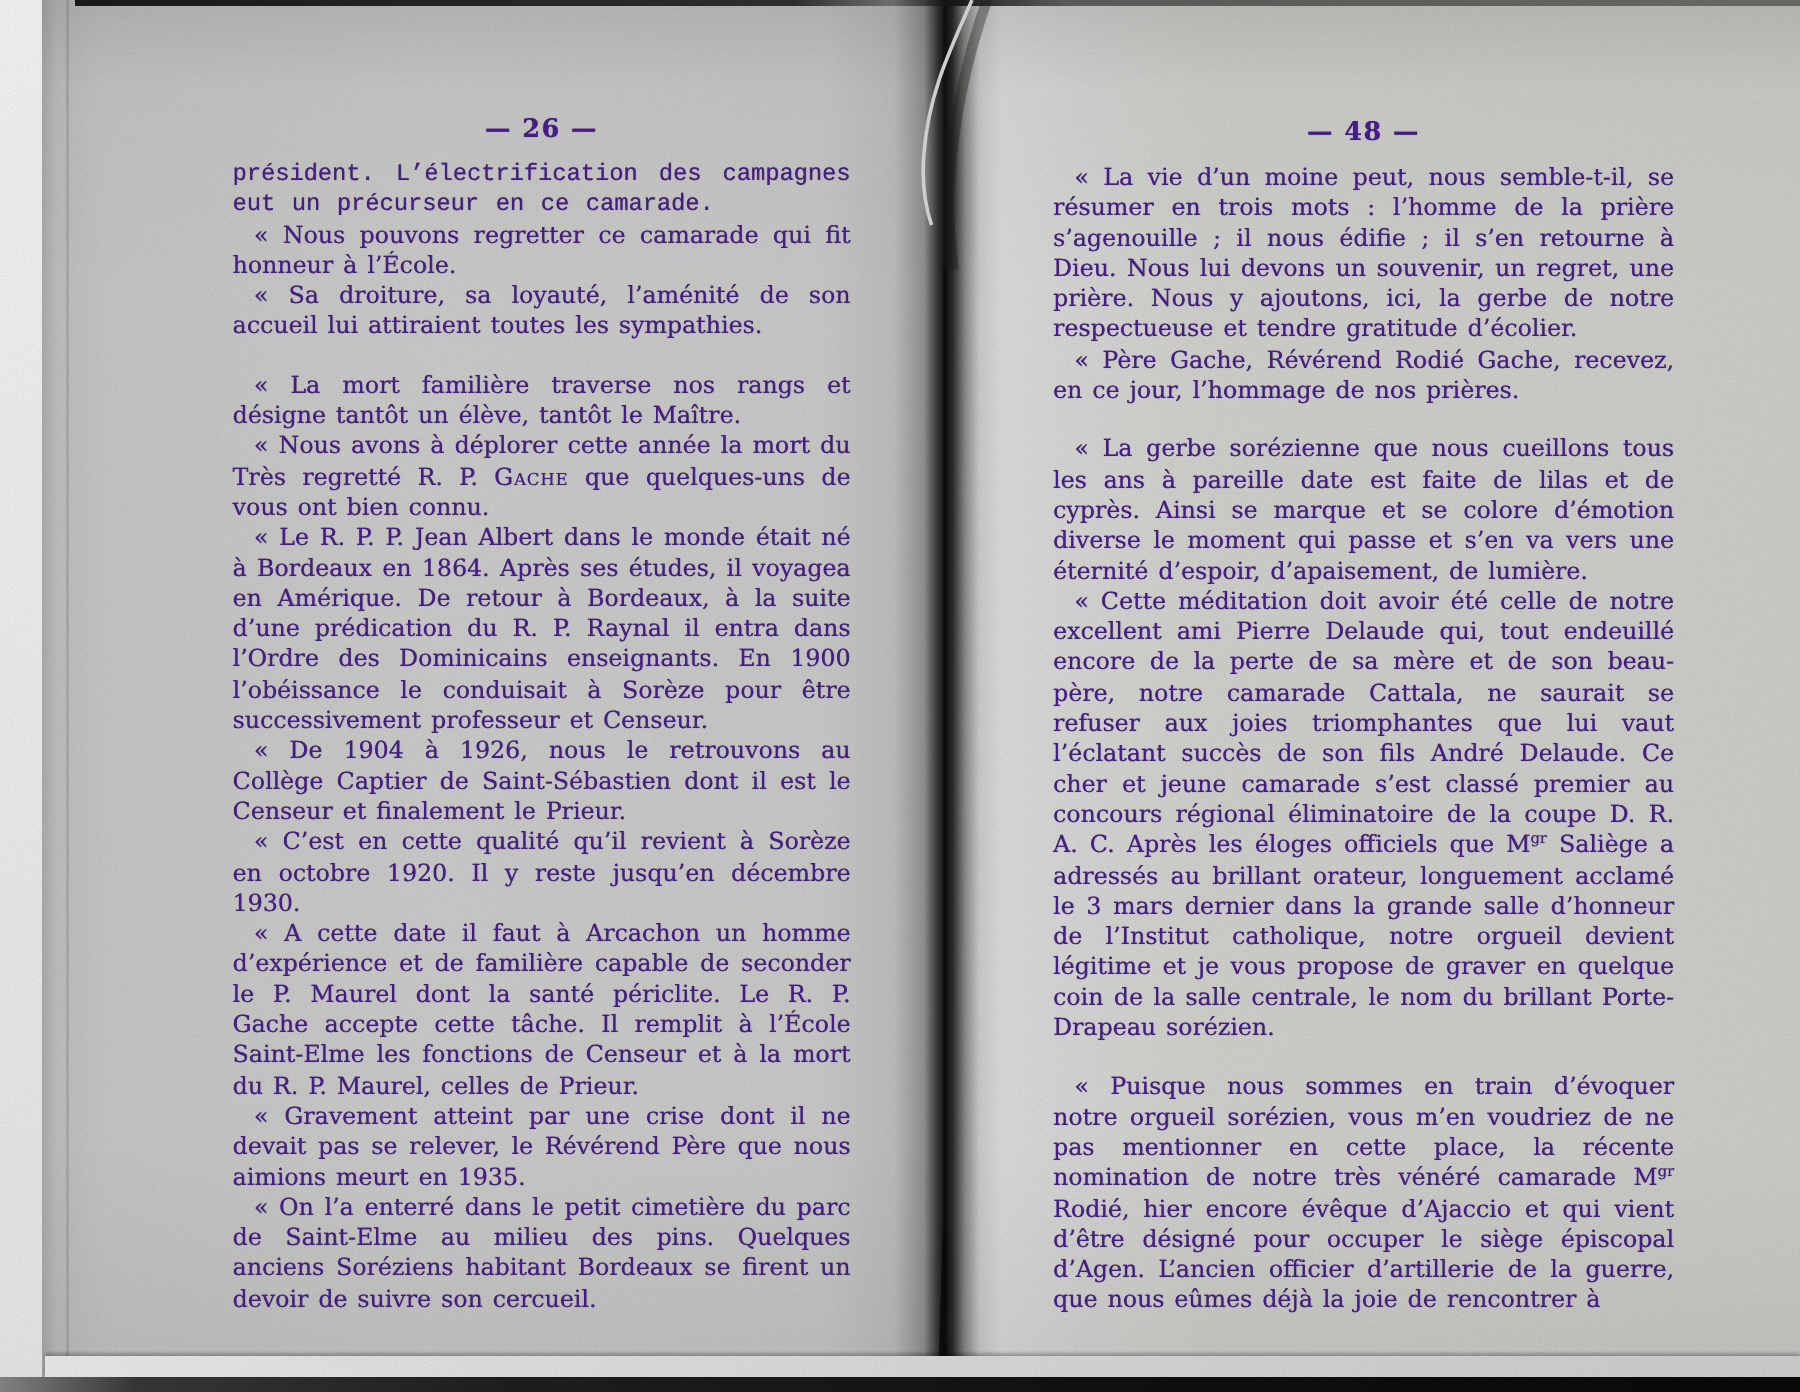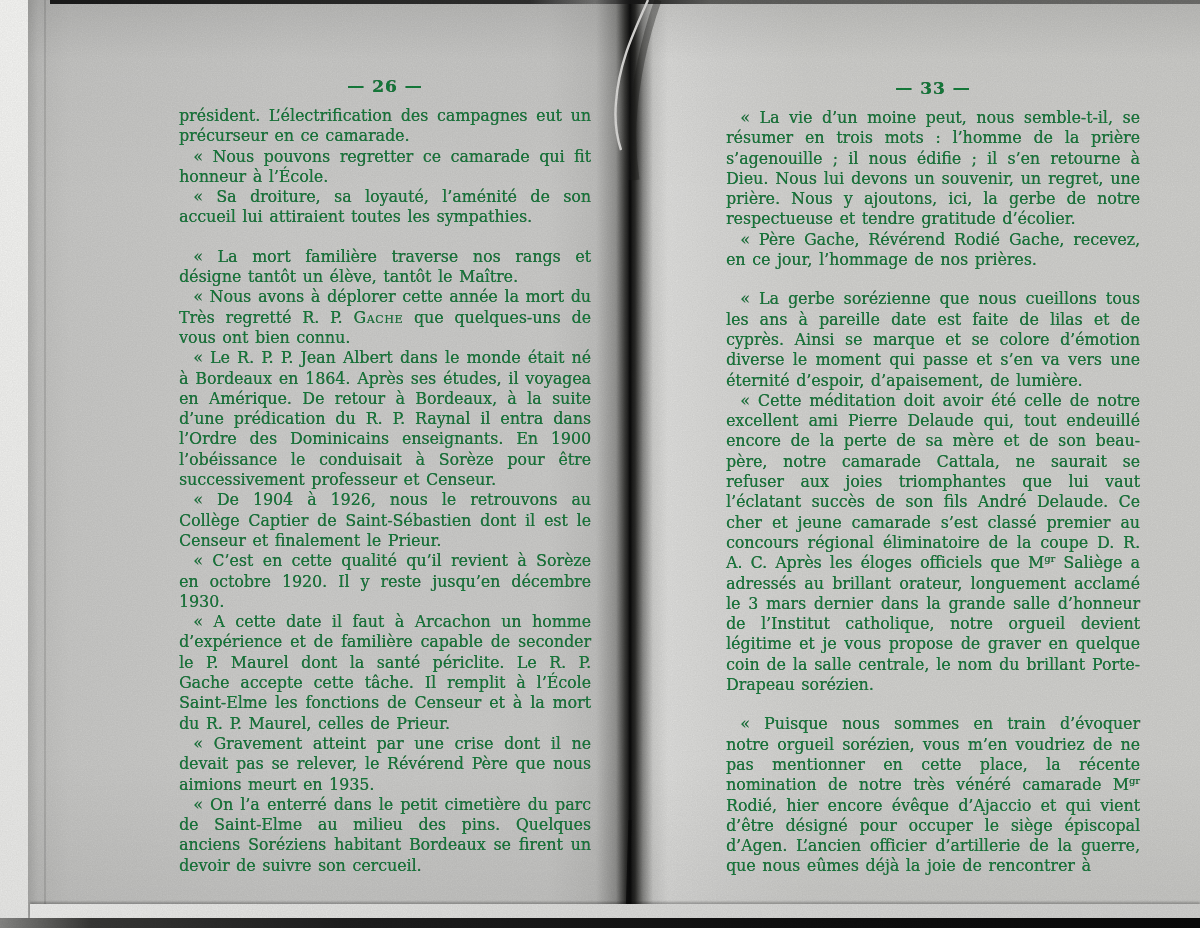--- a/index.html
+++ b/index.html
@@ -55,37 +55,37 @@
     box-shadow: 0 -2px 2px rgba(0,0,0,0.25);
   }
   
   .bottom-dark {
     position: absolute; left: 0; top: 918px; width: 1200px; height: 10px;
     background: linear-gradient(to right, #8a8a88 0, #3a3a38 90px, #202020 340px, #101010 800px, #0a0a0a 1200px);
   }
   .grain { position: absolute; left: 0; top: 0; opacity: 0.08; pointer-events: none; }
 
   
-  .page-block { position: absolute; color: #15803d; margin-left: 24px; }
+  .page-block { position: absolute; color: #4c1d95; }
   .page-left  { left: 155px; top: 76px; width: 412px; }
   .page-right { left: 702px; top: 78px; width: 414px; }
   .page-header {
     text-align: center; font-size: 17px; font-weight: bold;
     letter-spacing: 1px; line-height: 20px; margin-bottom: 10px;
     text-shadow: 0 0 0.5px rgba(20,20,20,0.7);
   }
   .paras p {
     margin: 0;
     font-size: 15.8px; line-height: 20.3px;
     text-align: justify;
     text-indent: 0.9em;
     word-spacing: 1.6px;
     text-shadow: 0.2px 0.2px 0.5px rgba(25,25,25,0.65);
   }
-  .paras p.noindent { text-indent: 0; }
+  .paras p.noindent { text-indent: 0; font-family: Liberation Mono, monospace; }
   .paras p.gap { margin-top: 19px; }
   .paras .sc { font-variant: small-caps; letter-spacing: 0.6px; }
   .paras sup { font-size: 0.62em; vertical-align: super; line-height: 0; }
 </style>
 </head>
 <body>
 
 <div class="scan">
 
   <div class="left-strip"></div>
@@ -113,21 +113,21 @@
         <p>« Le R. P. P. Jean Albert dans le monde était né à Bordeaux en 1864. Après ses études, il voyagea en Amérique. De retour à Bordeaux, à la suite d’une prédication du R. P. Raynal il entra dans l’Ordre des Dominicains enseignants. En 1900 l’obéissance le conduisait à Sorèze pour être successivement professeur et Censeur.</p>
         <p>« De 1904 à 1926, nous le retrouvons au Collège Captier de Saint-Sébastien dont il est le Censeur et finalement le Prieur.</p>
         <p>« C’est en cette qualité qu’il revient à Sorèze en octobre 1920. Il y reste jusqu’en décembre 1930.</p>
         <p>« A cette date il faut à Arcachon un homme d’expérience et de familière capable de seconder le P. Maurel dont la santé périclite. Le R. P. Gache accepte cette tâche. Il remplit à l’École Saint-Elme les fonctions de Censeur et à la mort du R. P. Maurel, celles de Prieur.</p>
         <p>« Gravement atteint par une crise dont il ne devait pas se relever, le Révérend Père que nous aimions meurt en 1935.</p>
         <p>« On l’a enterré dans le petit cimetière du parc de Saint-Elme au milieu des pins. Quelques anciens Soréziens habitant Bordeaux se firent un devoir de suivre son cercueil.</p>
       </div>
   </div>
 
   <div class="page-block page-right">
-    <div class="page-header">— 33 —</div>
+    <div class="page-header">— 48 —</div>
     <div class="paras">
         <p>« La vie d’un moine peut, nous semble-t-il, se résumer en trois mots : l’homme de la prière s’agenouille ; il nous édifie ; il s’en retourne à Dieu. Nous lui devons un souvenir, un regret, une prière. Nous y ajoutons, ici, la gerbe de notre respectueuse et tendre gratitude d’écolier.</p>
         <p>« Père Gache, Révérend Rodié Gache, recevez, en ce jour, l’hommage de nos prières.</p>
         <p class="gap">« La gerbe sorézienne que nous cueillons tous les ans à pareille date est faite de lilas et de cyprès. Ainsi se marque et se colore d’émotion diverse le moment qui passe et s’en va vers une éternité d’espoir, d’apaisement, de lumière.</p>
         <p>« Cette méditation doit avoir été celle de notre excellent ami Pierre Delaude qui, tout endeuillé encore de la perte de sa mère et de son beau-père, notre camarade Cattala, ne saurait se refuser aux joies triomphantes que lui vaut l’éclatant succès de son fils André Delaude. Ce cher et jeune camarade s’est classé premier au concours régional éliminatoire de la coupe D. R. A. C. Après les éloges officiels que M<sup>gr</sup> Saliège a adressés au brillant orateur, longuement acclamé le 3 mars dernier dans la grande salle d’honneur de l’Institut catholique, notre orgueil devient légitime et je vous propose de graver en quelque coin de la salle centrale, le nom du brillant Porte-Drapeau sorézien.</p>
         <p class="gap">« Puisque nous sommes en train d’évoquer notre orgueil sorézien, vous m’en voudriez de ne pas mentionner en cette place, la récente nomination de notre très vénéré camarade M<sup>gr</sup> Rodié, hier encore évêque d’Ajaccio et qui vient d’être désigné pour occuper le siège épiscopal d’Agen. L’ancien officier d’artillerie de la guerre, que nous eûmes déjà la joie de rencontrer à</p>
       </div>
   </div>
 
   <div class="bottom-stack"></div>

